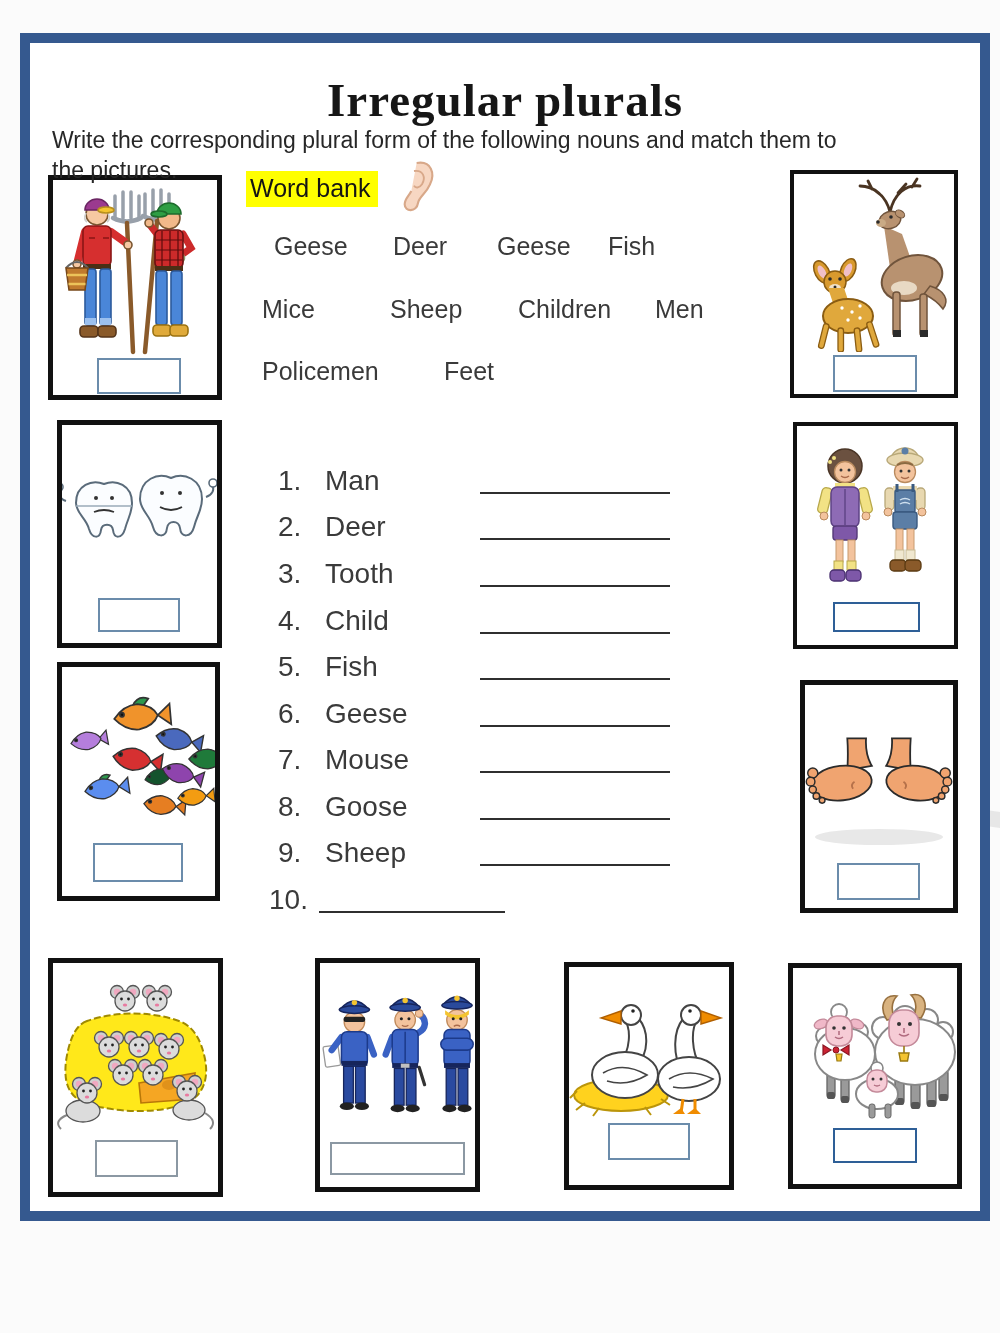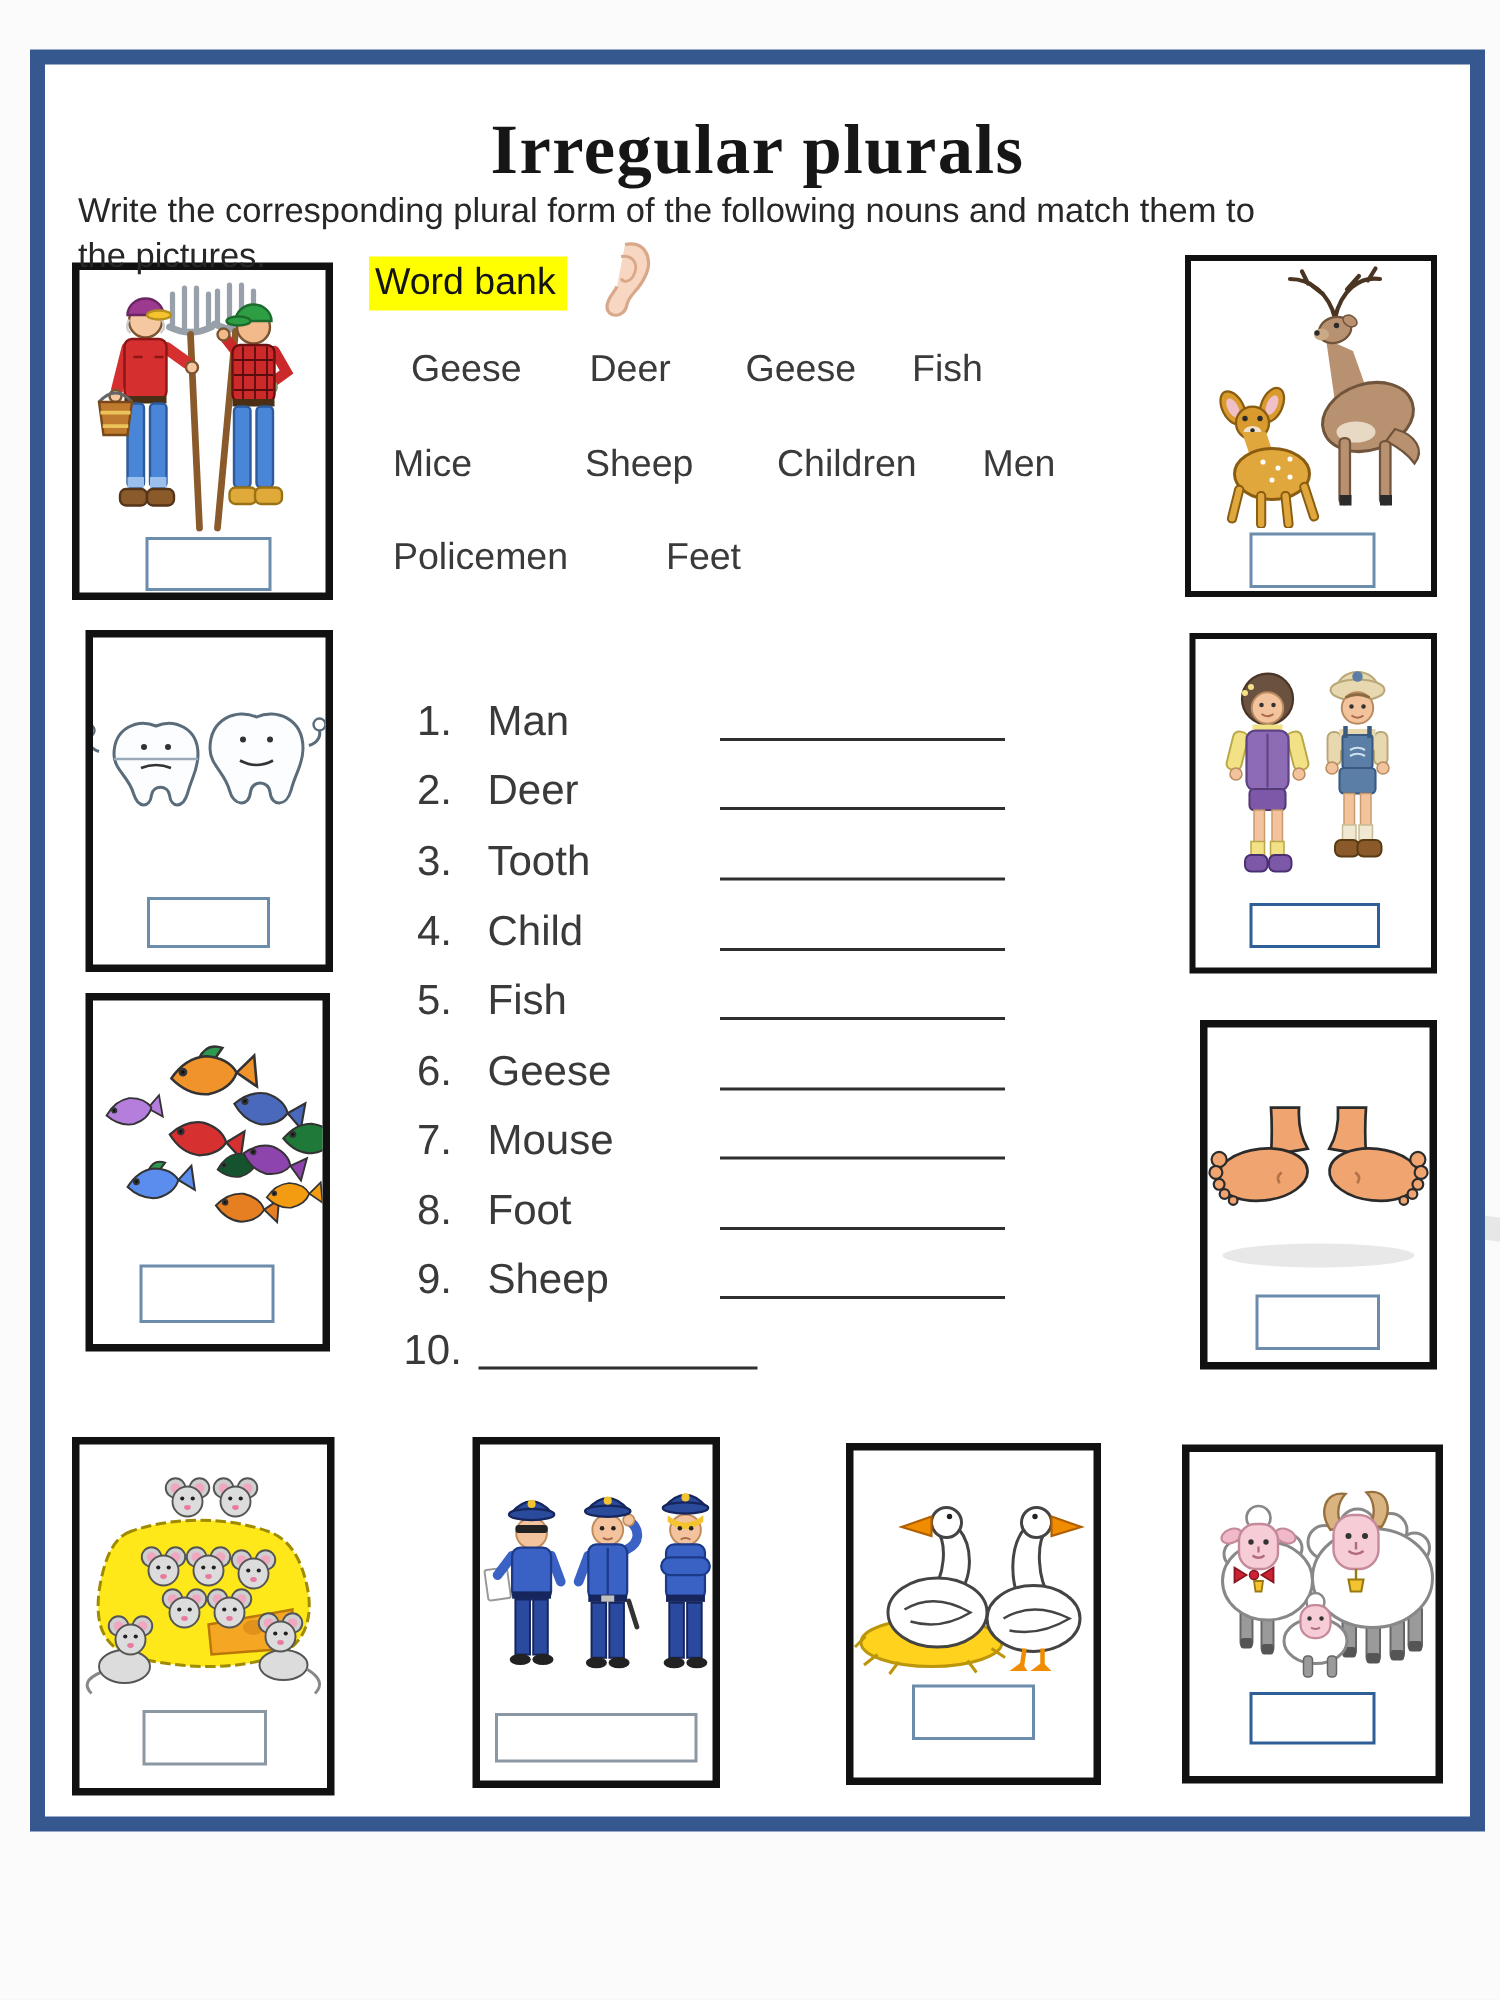--- a/index.html
+++ b/index.html
@@ -93,21 +93,21 @@
     <span class="qword">Geese</span>
     <input class="blank" value="" style="">
   </div>
   <div class="qrow" style="left:278px;top:741px">
     <span class="qnum">7.</span>
     <span class="qword">Mouse</span>
     <input class="blank" value="" style="">
   </div>
   <div class="qrow" style="left:278px;top:788px">
     <span class="qnum">8.</span>
-    <span class="qword">Foot</span>
+    <span class="qword">Goose</span>
     <input class="blank" value="" style="">
   </div>
   <div class="qrow" style="left:278px;top:834px">
     <span class="qnum">9.</span>
     <span class="qword">Sheep</span>
     <input class="blank" value="" style="">
   </div>
   <div class="qrow ten" style="left:269px;top:881px">
     <span class="qnum">10.</span>
     <input class="blank" value="" style="">

